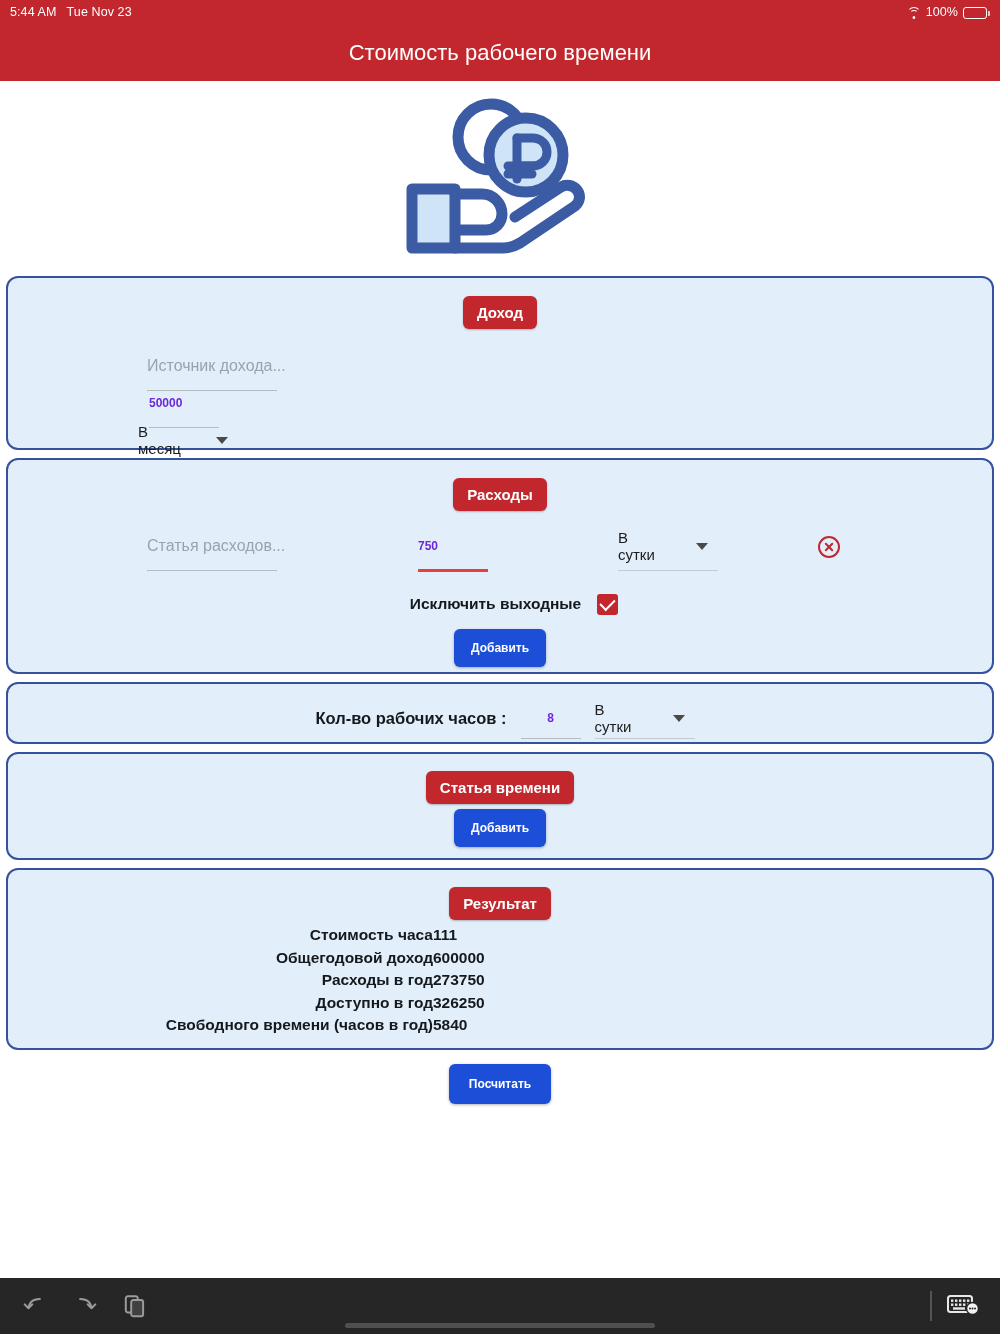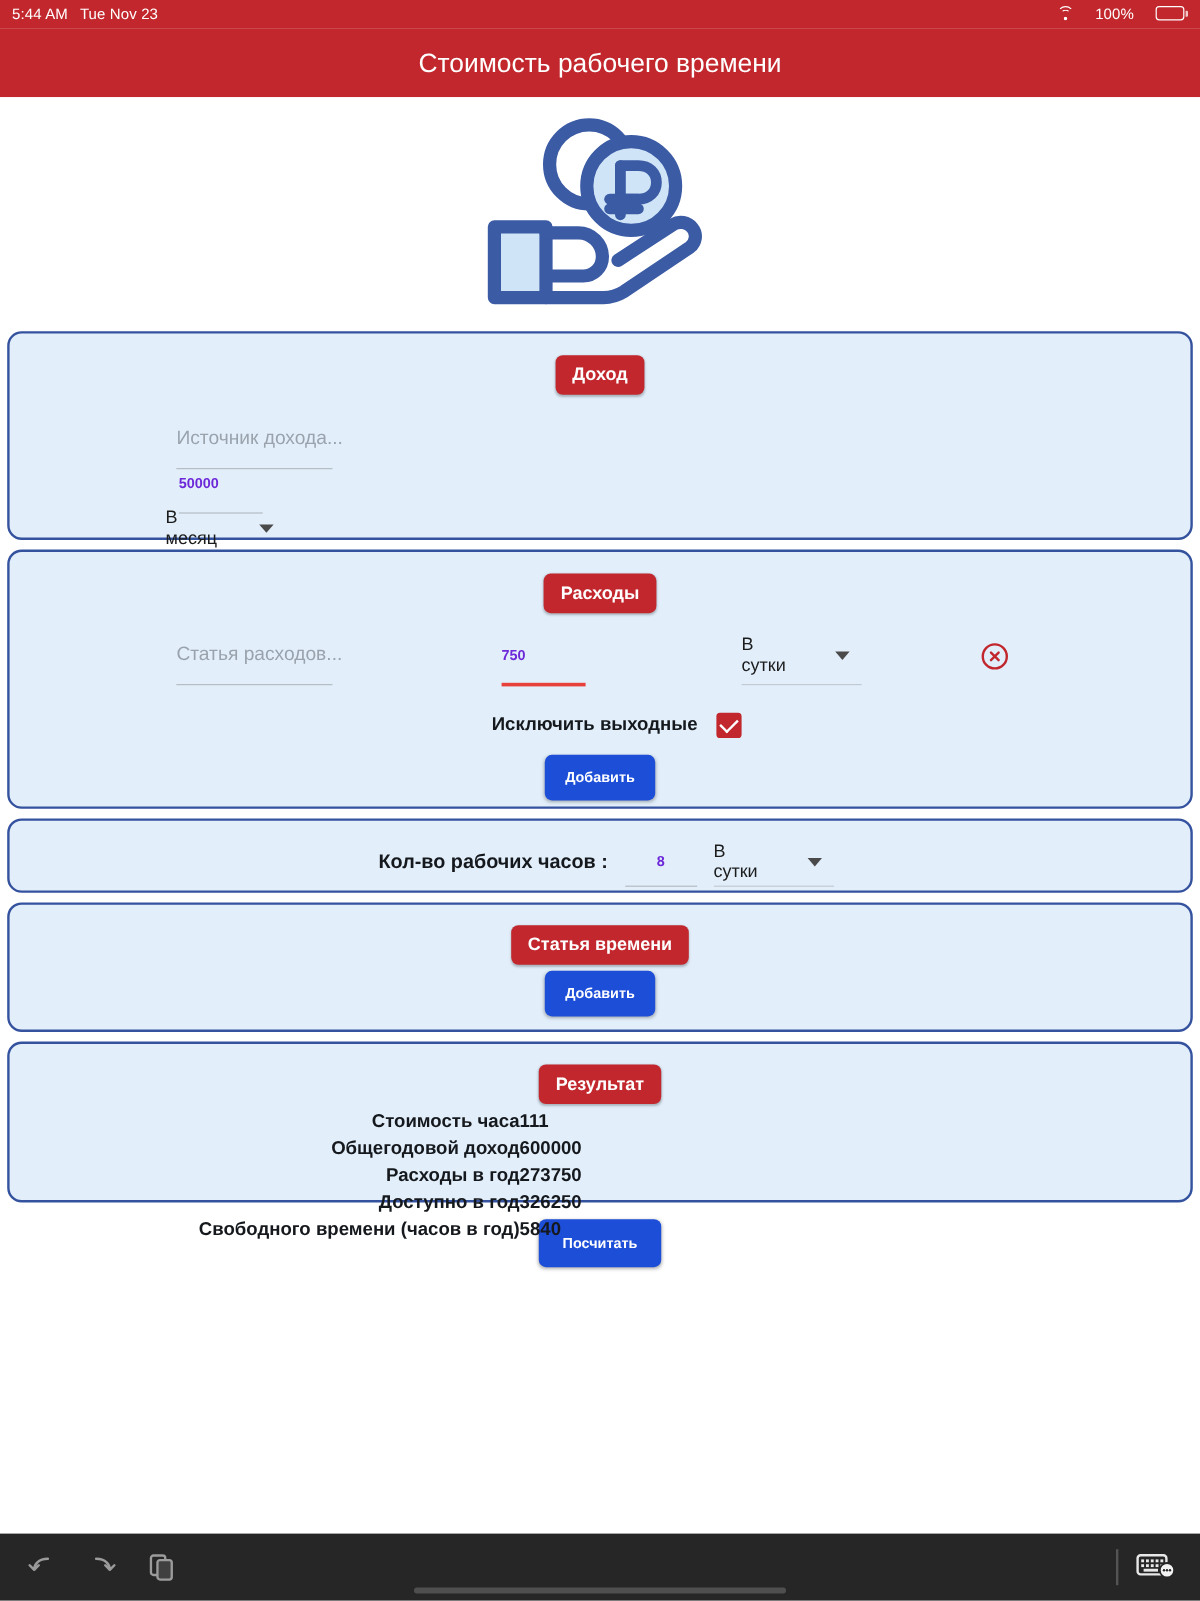--- a/index.html
+++ b/index.html
@@ -12,21 +12,21 @@
   #screen { position: relative; width: 1000px; height: 1334px; background:#fff; }
 
   
   .statusbar {
     height: 24px; background: #c1272d; color: #fff;
     display: flex; align-items: center; padding: 0 10px;
     font-size: 12.5px; letter-spacing: .1px;
   }
   .sb-left { display:flex; align-items:center; gap:10px; }
   .sb-spacer { flex: 1 1 auto; }
-  .sb-right { display:flex; align-items:flex-start; gap:18px; }
+  .sb-right { display:flex; align-items:flex-end; gap:5px; }
   .wifi-icon { display:inline-block; width:14px; height:12px; position:relative; }
   .wifi-icon span { position:absolute; left:50%; transform:translateX(-50%);
     border: 1.6px solid #fff; border-bottom-color:transparent;
     border-left-color:transparent; border-right-color:transparent; border-radius:50%; }
   .wifi-a { width:14px; height:14px; top:0; }
   .wifi-b { width:8px;  height:8px;  top:3px; }
   .wifi-dot { position:absolute; left:50%; transform:translateX(-50%); bottom:0;
     width:3.2px; height:3.2px; background:#fff; border-radius:50%; }
   .battery { display:inline-flex; align-items:center; }
   .battery .shell { width:24px; height:12px; border:1.4px solid #fff; border-radius:3px;
@@ -280,21 +280,21 @@
 
     <div class="card" style="height:108px;">
       <div class="pill-row" style="padding-top:17px;">
         <span class="pill">Статья времени</span>
       </div>
       <div class="pill-row" style="margin-top:5px;">
         <button class="btn-blue">Добавить</button>
       </div>
     </div>
 
-    <div class="card" style="height:134px;">
+    <div class="card" style="height:182px;">
       <div class="pill-row" style="padding-top:17px;">
         <span class="pill">Результат</span>
       </div>
       <div class="res-list" style="">
         <div class="res-row">
           <span class="res-label">Стоимость часа</span>
           <span class="res-value">111</span>
         </div>
         <div class="res-row">
           <span class="res-label">Общегодовой доход</span>

